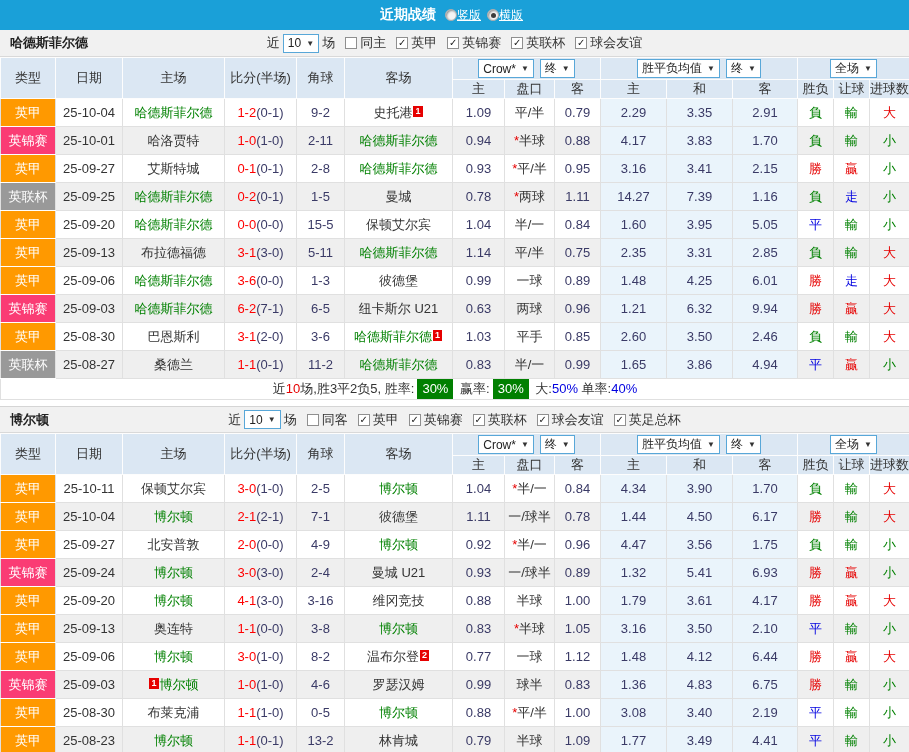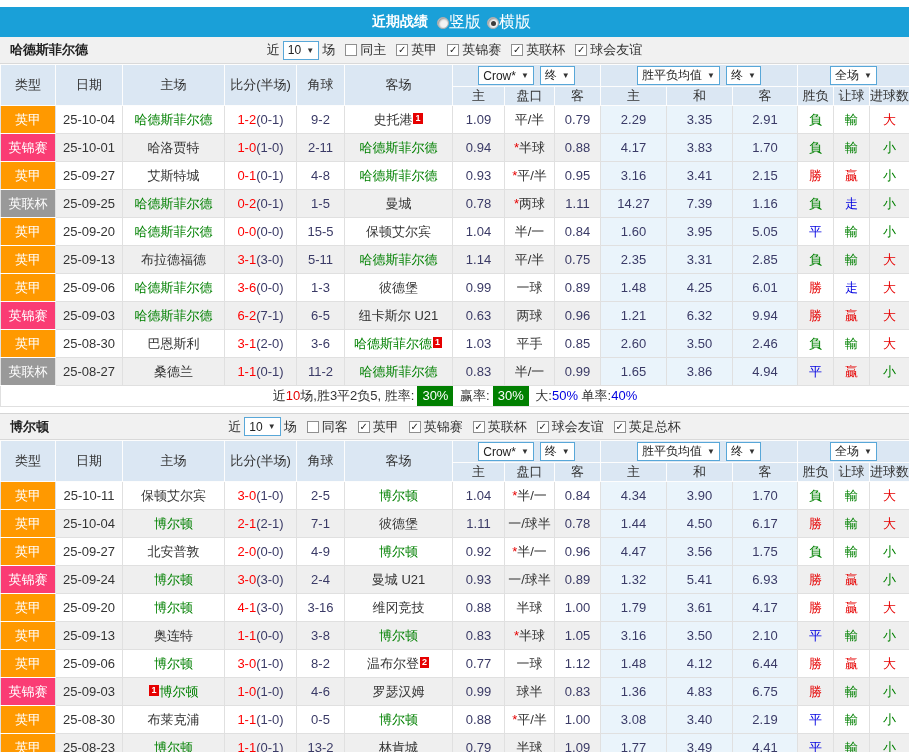--- a/index.html
+++ b/index.html
@@ -2,26 +2,26 @@
 <html style="--bar: #1aa0d8; --red: #e60000; --green: #018001; --blue: #0000e0; --team-green: #008000; --score-red: #ff0000;"><head>
 <meta charset="utf-8">
 <style>
   :root{
     --bar:#1aa0d8; --red:#e60000; --green:#018001; --blue:#0000e0;
     --team-green:#008000; --score-red:#ff0000;
   }
   *{box-sizing:border-box;}
   body{margin:0;width:909px;height:752px;overflow:hidden;background:#fff;
        font-family:"Liberation Sans","DejaVu Sans",sans-serif;font-size:13px;color:#333;}
-  .topbar{height:30px;background:var(--bar);display:flex;align-items:center;justify-content:center;gap:5px;color:#fff;margin-top:7px;}
+  .topbar{height:30px;background:var(--bar);display:flex;align-items:center;justify-content:center;gap:5px;color:#fff;}
   .topbar .title{font-weight:bold;font-size:14px;margin-right:4px;}
   .radio{display:inline-block;width:12px;height:12px;border-radius:50%;background:#f4f4f4;border:1px solid #aaa;
          box-shadow:inset 1px 1px 2px rgba(0,0,0,.4);position:relative;vertical-align:middle;cursor:pointer;}
   .radio.checked::after{content:"";position:absolute;left:3px;top:3px;width:5px;height:5px;border-radius:50%;background:#3c3c3c;}
-  .radio-label{font-size:16px;margin-right:6px;}
+  .radio-label{font-size:12px;margin-right:6px;text-decoration:underline;}
   .fb{height:27px;display:flex;align-items:center;justify-content:center;background:#f1f1f1;
       border-bottom:1px solid #d9d9d9;position:relative;}
   .section-bolton .fb{border-top:1px solid #d5d5d5;}
   .fb .team{position:absolute;left:10px;font-weight:bold;color:#222;}
   .filters{display:flex;align-items:center;gap:3px;}
   .select{display:inline-flex;align-items:center;gap:5px;border:1px solid #58a7d8;background:#fff;
           padding:0 4px;height:19px;font-size:12px;color:#222;cursor:pointer;white-space:nowrap;}
   .caret{font-size:8px;color:#333;}
   .cb{display:inline-block;width:12px;height:12px;border:1px solid #8f8f8f;background:#fff;margin-left:7px;
       text-align:center;line-height:10px;font-size:10px;color:#222;cursor:pointer;overflow:hidden;}
@@ -181,21 +181,21 @@
             <td class="avg navy">1.70</td>
             <td class="green">負</td>
             <td class="green">輸</td>
             <td class="green">小</td>
           </tr>
           <tr>
             <td class="badge" style="background: rgb(255, 153, 0);"><span>英甲</span></td>
             <td>25-09-27</td>
             <td><span class="teamlink">艾斯特城</span></td>
             <td><span class="score">0-1</span><span class="navy">(0-1)</span></td>
-            <td class="navy">4-8</td>
+            <td class="navy">2-8</td>
             <td><span class="tg teamlink">哈德斯菲尔德</span></td>
             <td class="navy">0.93</td>
             <td><span class="star">*</span><span>平/半</span></td>
             <td class="navy">0.95</td>
             <td class="avg navy">3.16</td>
             <td class="avg navy">3.41</td>
             <td class="avg navy">2.15</td>
             <td class="red">勝</td>
             <td class="red">贏</td>
             <td class="green">小</td>

